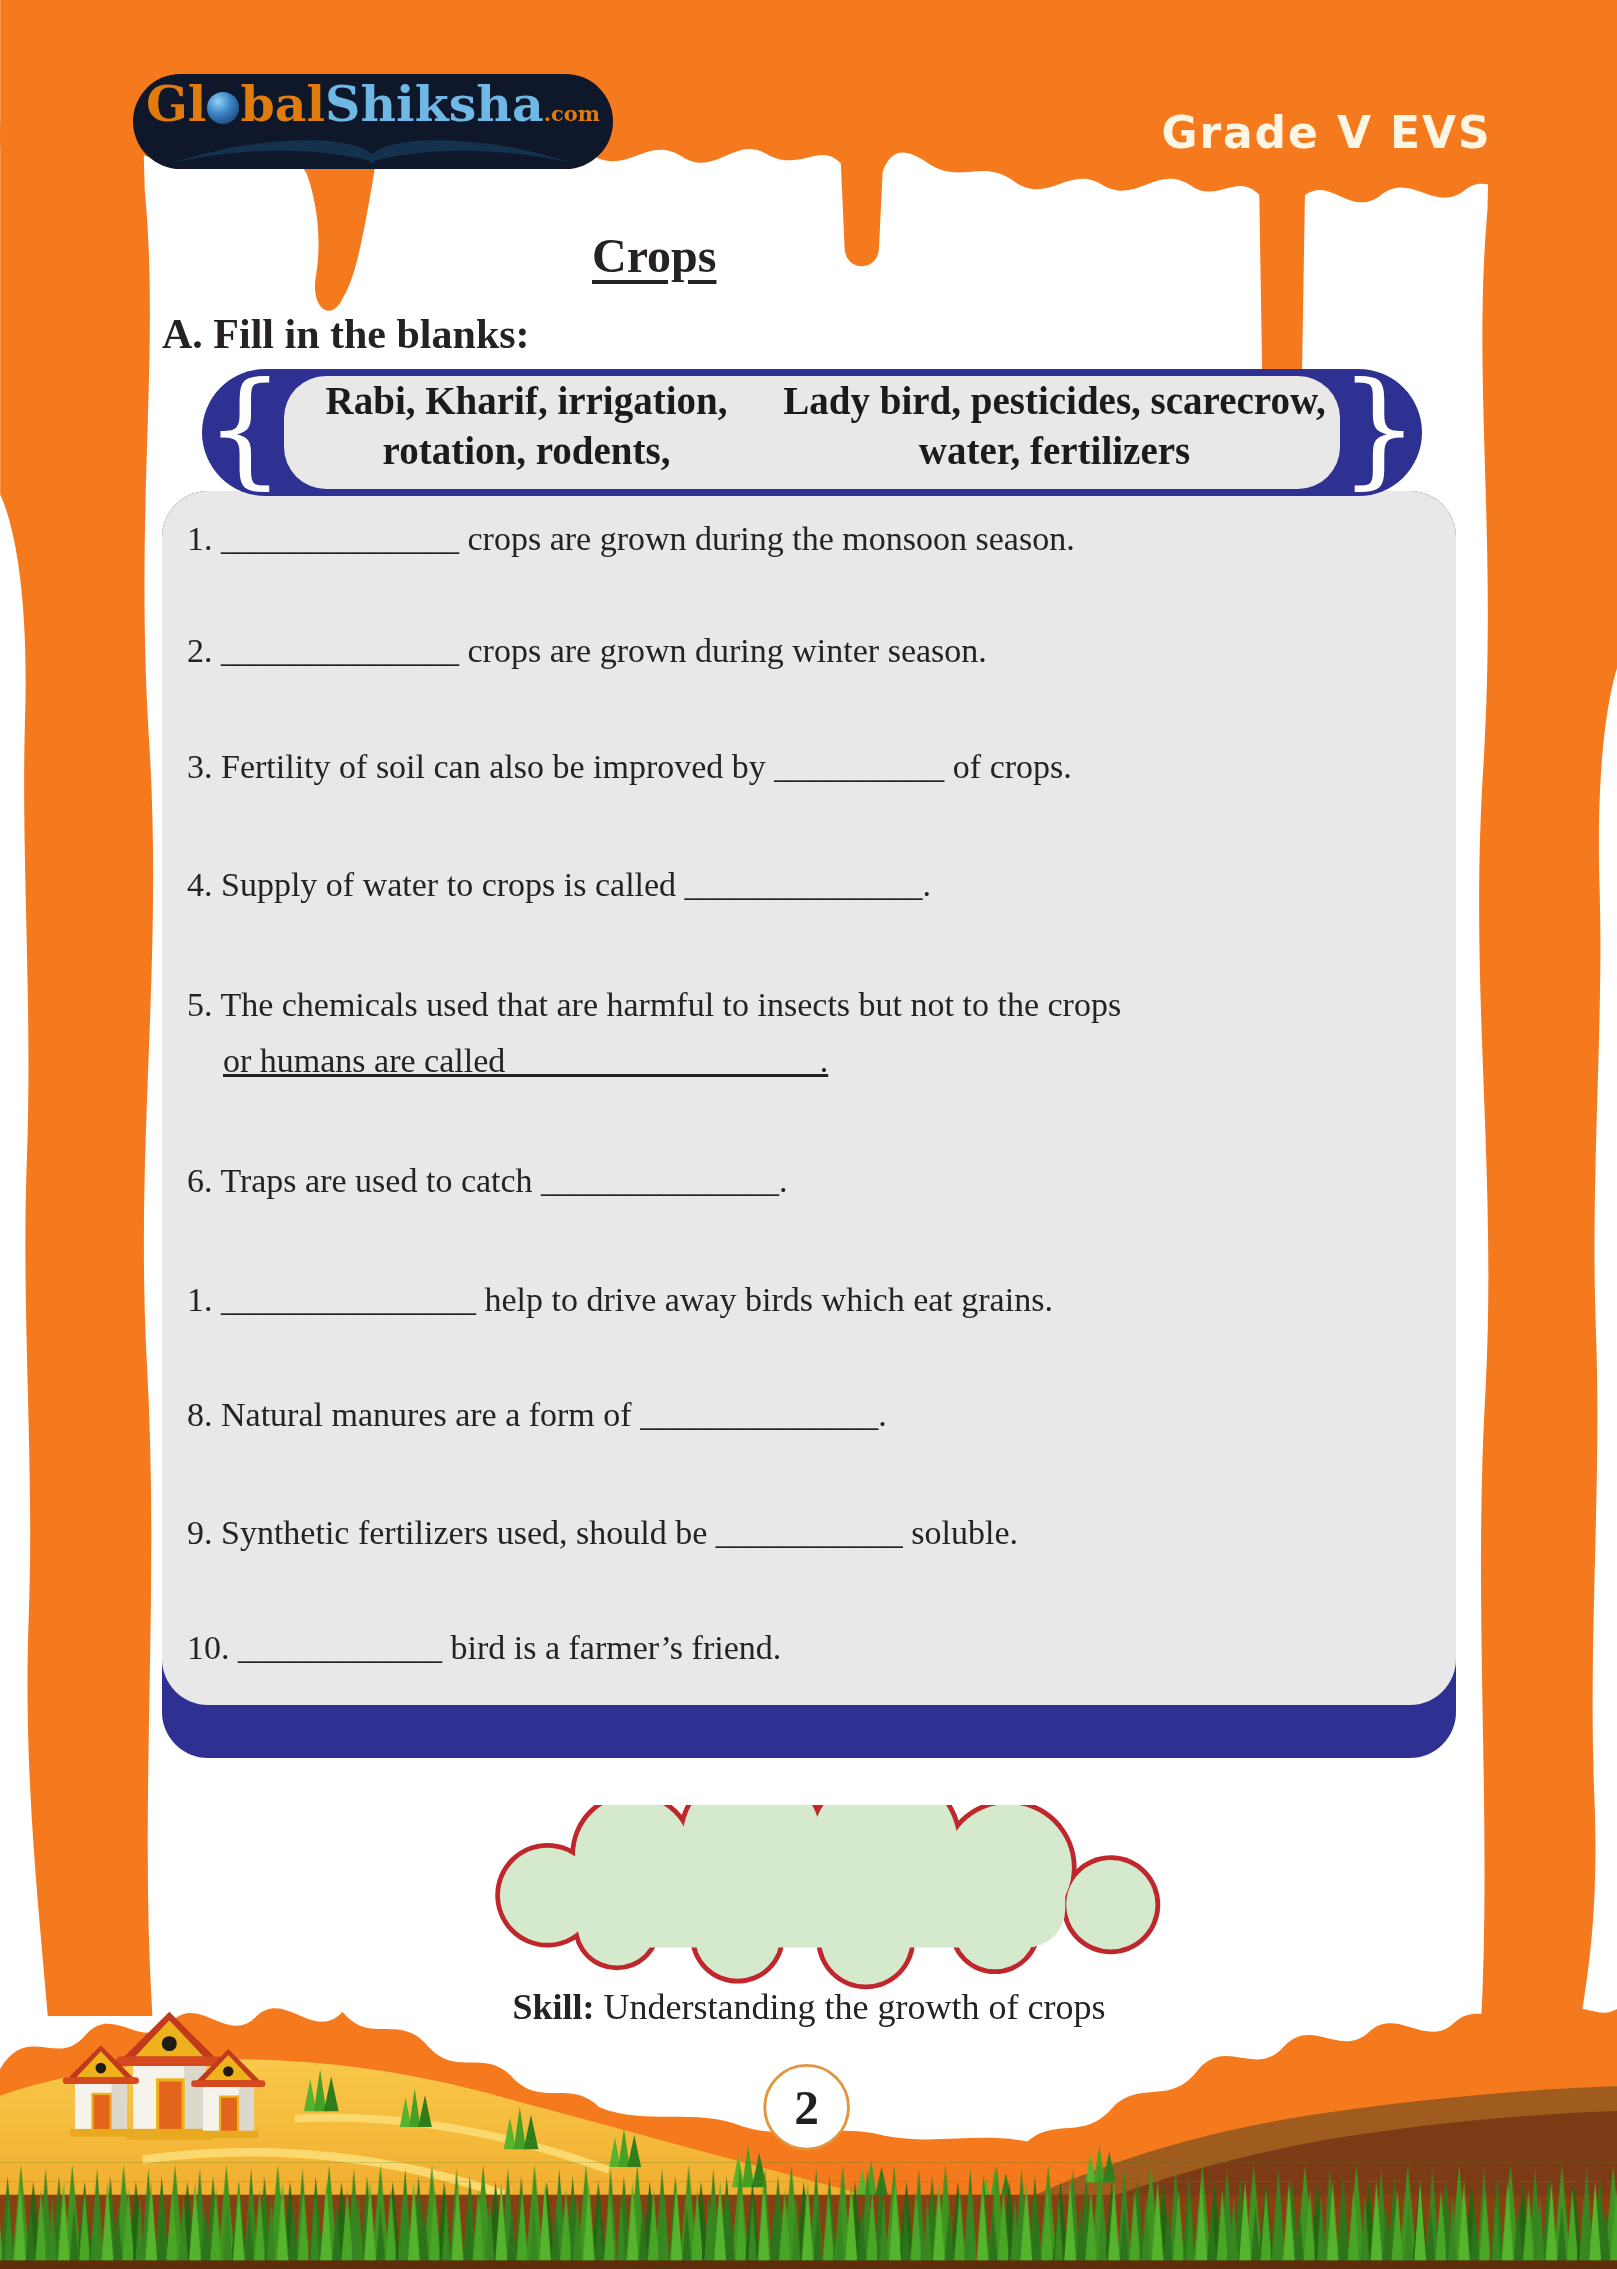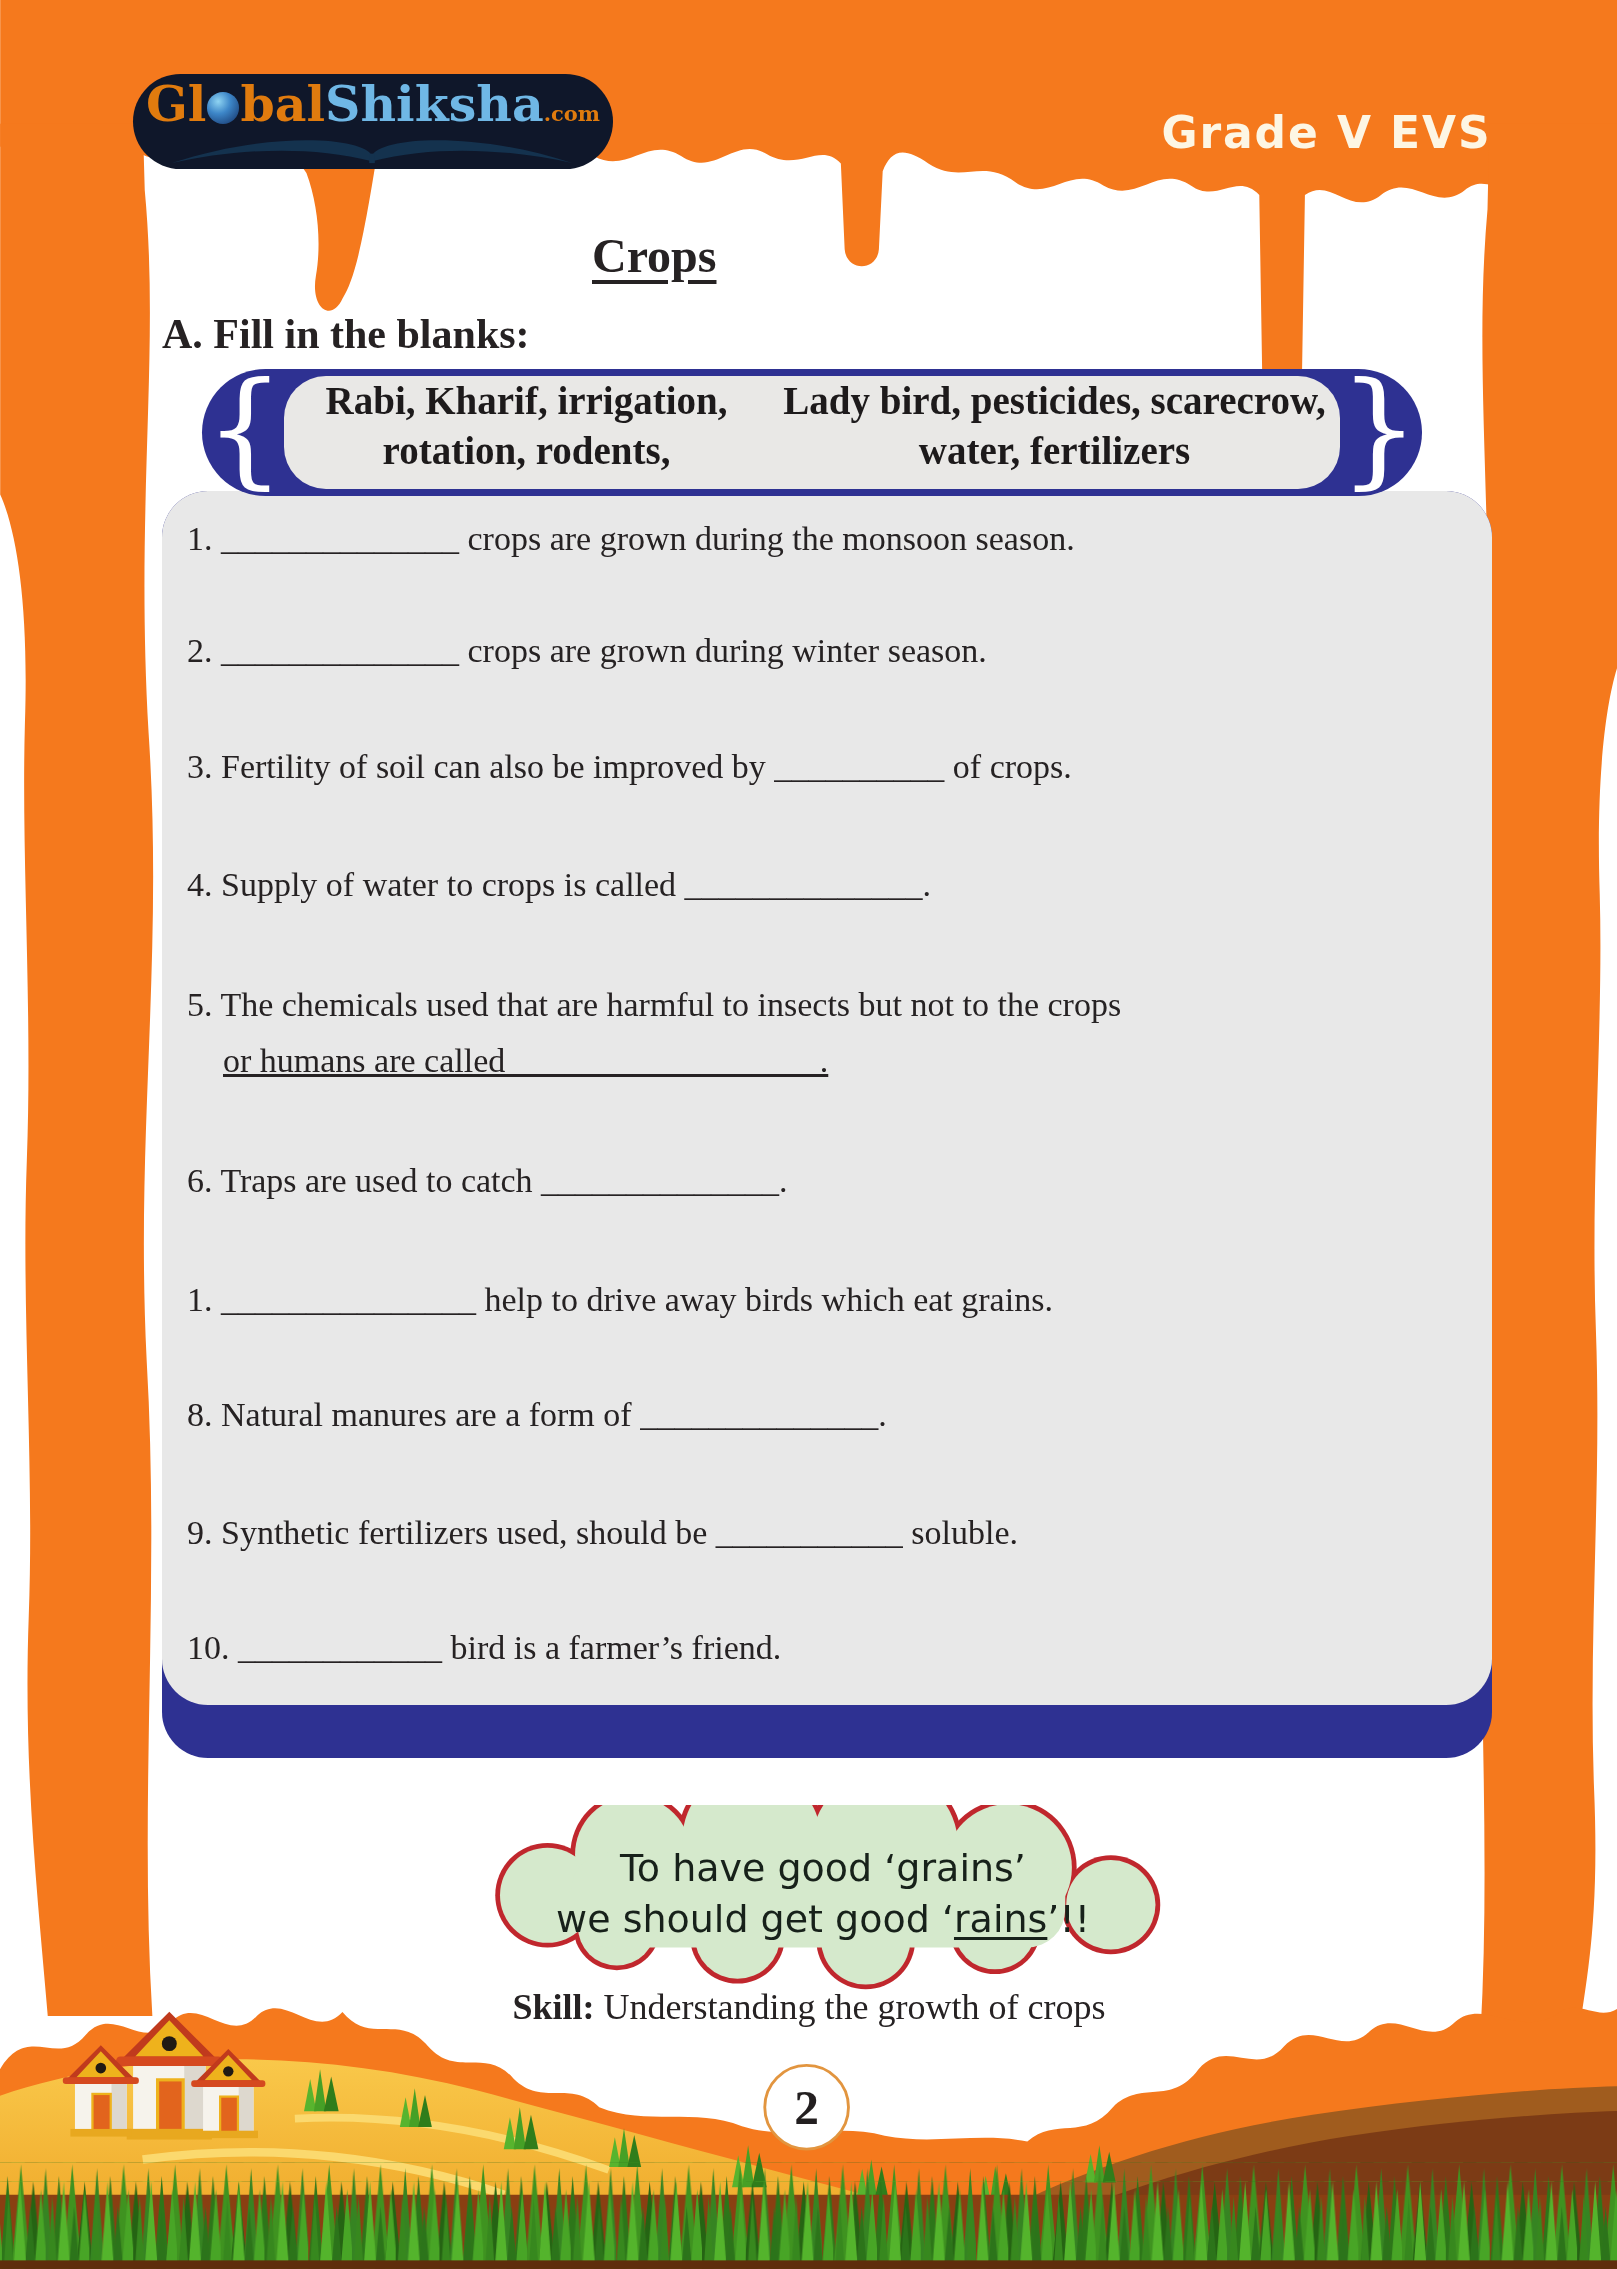--- a/index.html
+++ b/index.html
@@ -36,21 +36,21 @@
   .wb-inner{position:absolute;left:82px;right:82px;top:6.7px;bottom:6.7px;background:#e9e8e6;
             border-radius:42px;display:flex;flex-direction:row;justify-content:center;
             text-align:center;font-size:39px;font-weight:bold;line-height:1.3;color:#1d1a1b;}
   .brace{position:absolute;top:50%;transform:translateY(-53%);width:82px;text-align:center;
          color:#ffffff;font-size:126px;font-family:"DejaVu Serif",serif;line-height:1;}
   .brace.left{left:1.9px;}
   .brace.right{right:1.9px;}
 
   
   .panel{position:absolute;left:162px;top:491px;width:1294px;height:1267px;background:#2e3192;
-         border-radius:46px;z-index:4;padding-left:36px;}
+         border-radius:46px;z-index:4;}
   .panel-gray{position:absolute;left:0;right:0;top:0;bottom:53px;background:#e8e8e8;
               border-radius:46px;}
   .q{position:absolute;left:25px;font-size:34px;white-space:nowrap;color:#262223;}
   .q5-line2{margin-left:36px;margin-top:18px;text-decoration:underline;}
 
   
   .cloud{position:absolute;left:457px;top:1805px;width:732px;height:190px;z-index:5;}
   .cloud-text{position:absolute;left:0;right:0;top:38px;text-align:center;z-index:2;
               font-family:"DejaVu Sans",sans-serif;font-size:38px;color:#17211a;line-height:1.35;}
   .ul{text-decoration:underline;text-underline-offset:4.8px;}
@@ -151,24 +151,20 @@
           <circle cx="450" cy="42" r="77"></circle>
         <circle cx="580" cy="66" r="67"></circle>
           <circle cx="688" cy="105" r="47"></circle>
         <circle cx="168" cy="128" r="41"></circle>
           <circle cx="295" cy="138" r="45"></circle>
         <circle cx="430" cy="142" r="47"></circle>
           <circle cx="566" cy="130" r="43"></circle>
         <rect x="120" y="50" width="520" height="100" rx="40"></rect>
       </g>
     </svg>
-    <div class="cloud-text">
-      <div>To have good ‘grains’</div>
-      <div><span>we should get good ‘</span><span class="ul">rains</span><span>’!!</span></div>
-    </div>
   </div>
 
   <div class="skill"><b>Skill:</b><span> Understanding the growth of crops</span></div>
 
   <svg class="landscape-svg" width="1618" height="314" viewBox="0 0 1701 330">
     <defs>
       <linearGradient id="gradY" x1="0" y1="0" x2="0" y2="1">
         <stop offset="0" stop-color="#f9c84a"></stop>
           <stop offset="1" stop-color="#eda021"></stop>
       </linearGradient>

